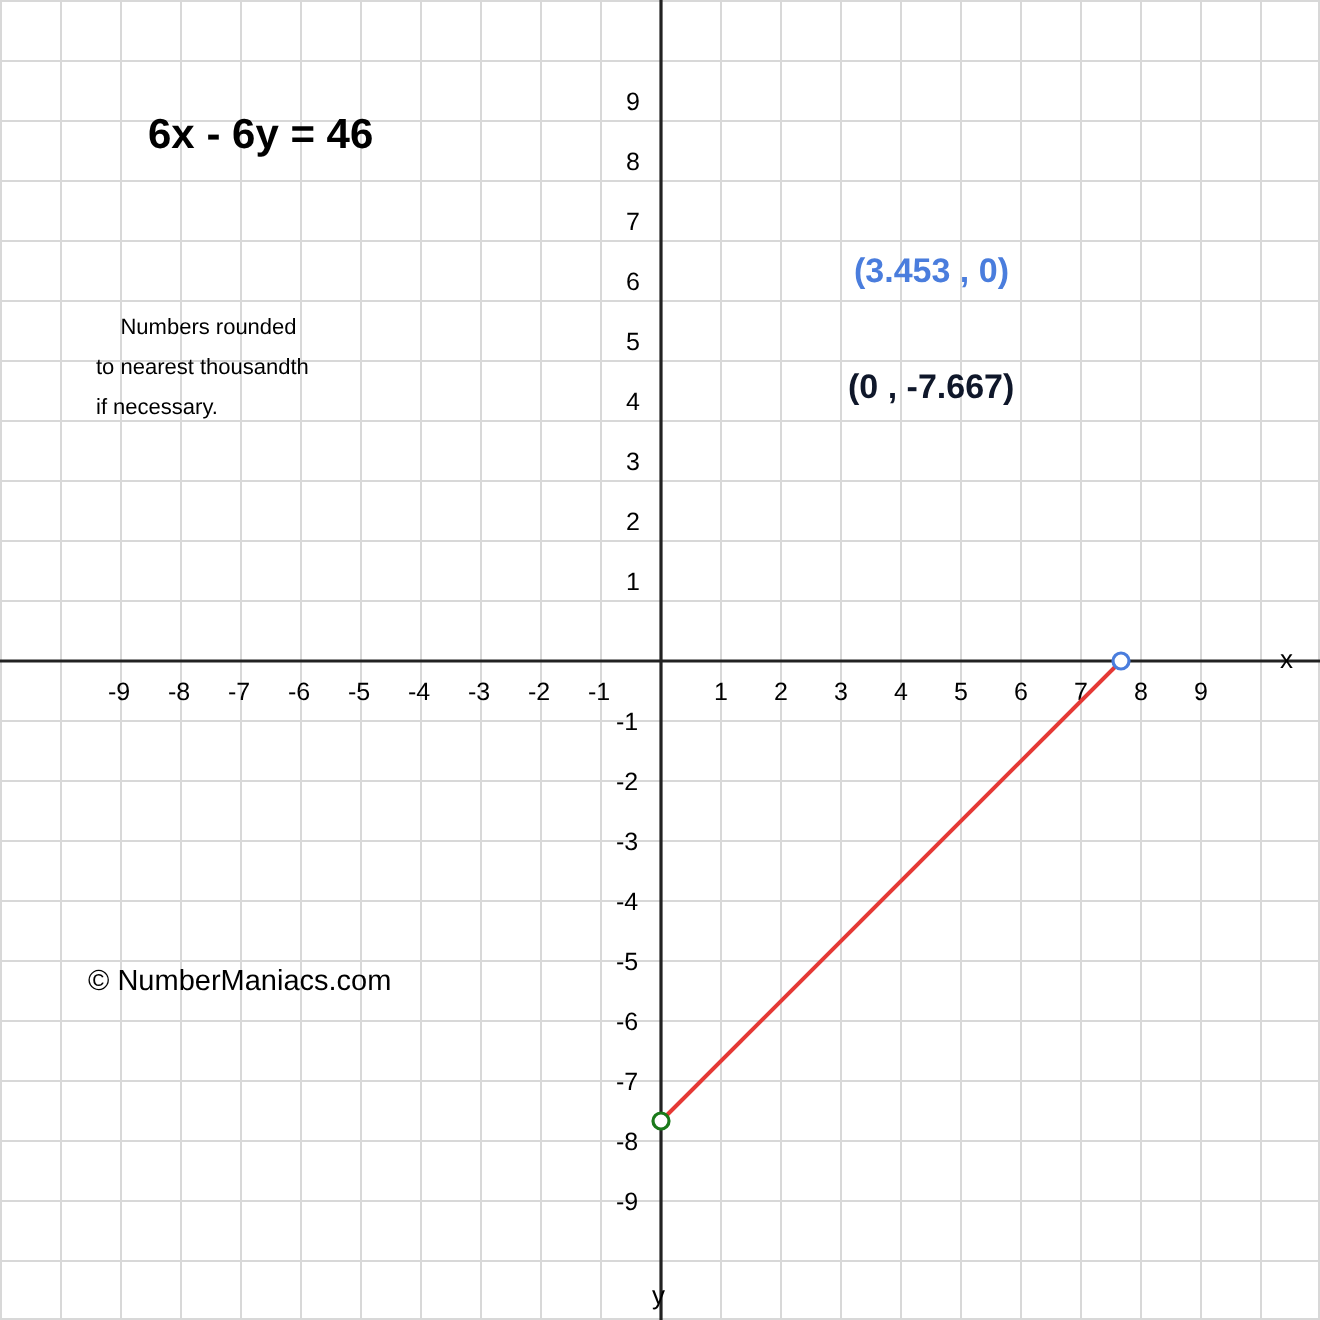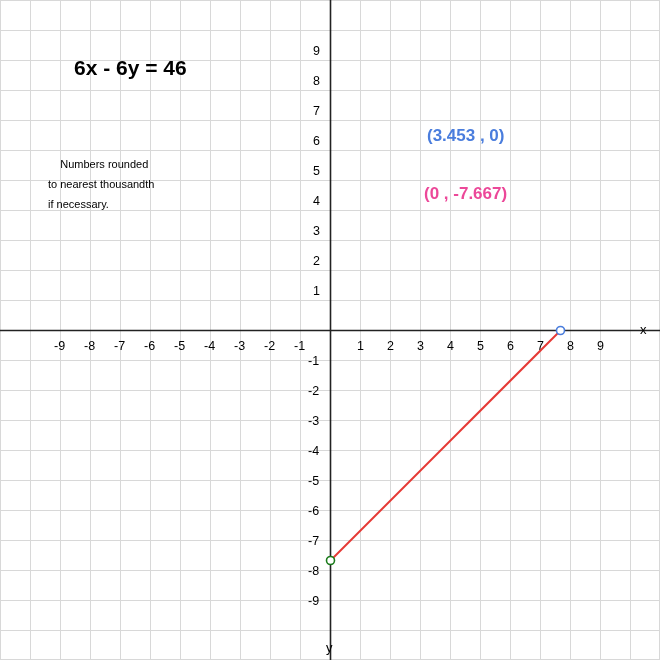--- a/index.html
+++ b/index.html
@@ -55,21 +55,21 @@
     top: 126px;
     font-size: 17px;
     font-weight: bold;
     color: #4a7ddd;
   }
   #y-intercept-label {
     left: 424px;
     top: 184px;
     font-size: 17px;
     font-weight: bold;
-    color: #ec4899;
+    color: #0f172a;
   }
   .axis-name {
     font-size: 13px;
     fill: #000000;
     font-family: "Liberation Sans", sans-serif;
   }
   .tick-label {
     font-size: 12.5px;
     fill: #000000;
     font-family: "Liberation Sans", sans-serif;
@@ -192,14 +192,15 @@
 
   <div class="overlay-text" id="rounding-note">
     <span>Numbers rounded
 to nearest thousandth
 if necessary.</span>
   </div>
 
   <div class="overlay-text" id="x-intercept-label">(3.453 , 0)</div>
   <div class="overlay-text" id="y-intercept-label">(0 , -7.667)</div>
 
+  <div class="overlay-text" id="credit">© NumberManiacs.com</div>
 
 </div>
 
 </body></html>

